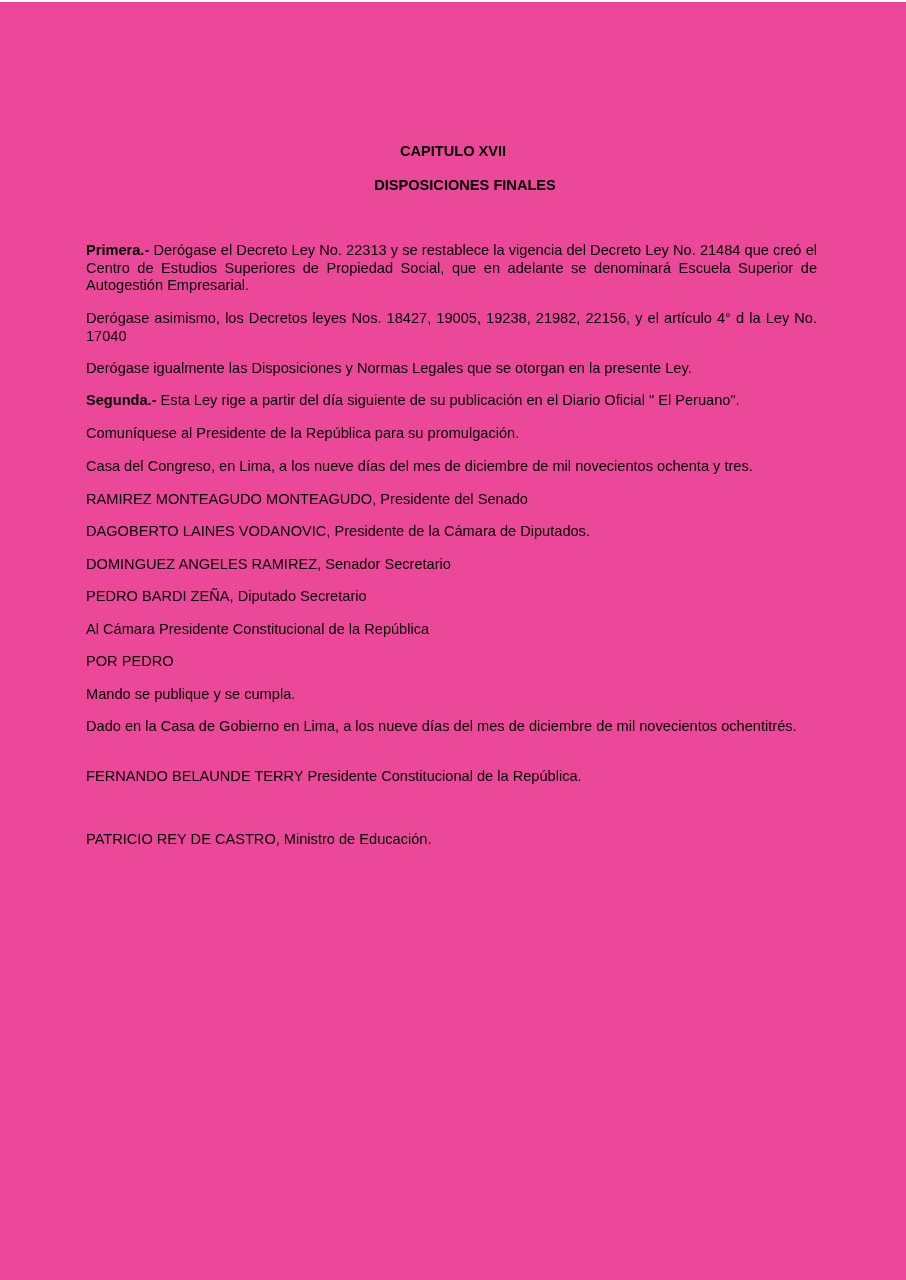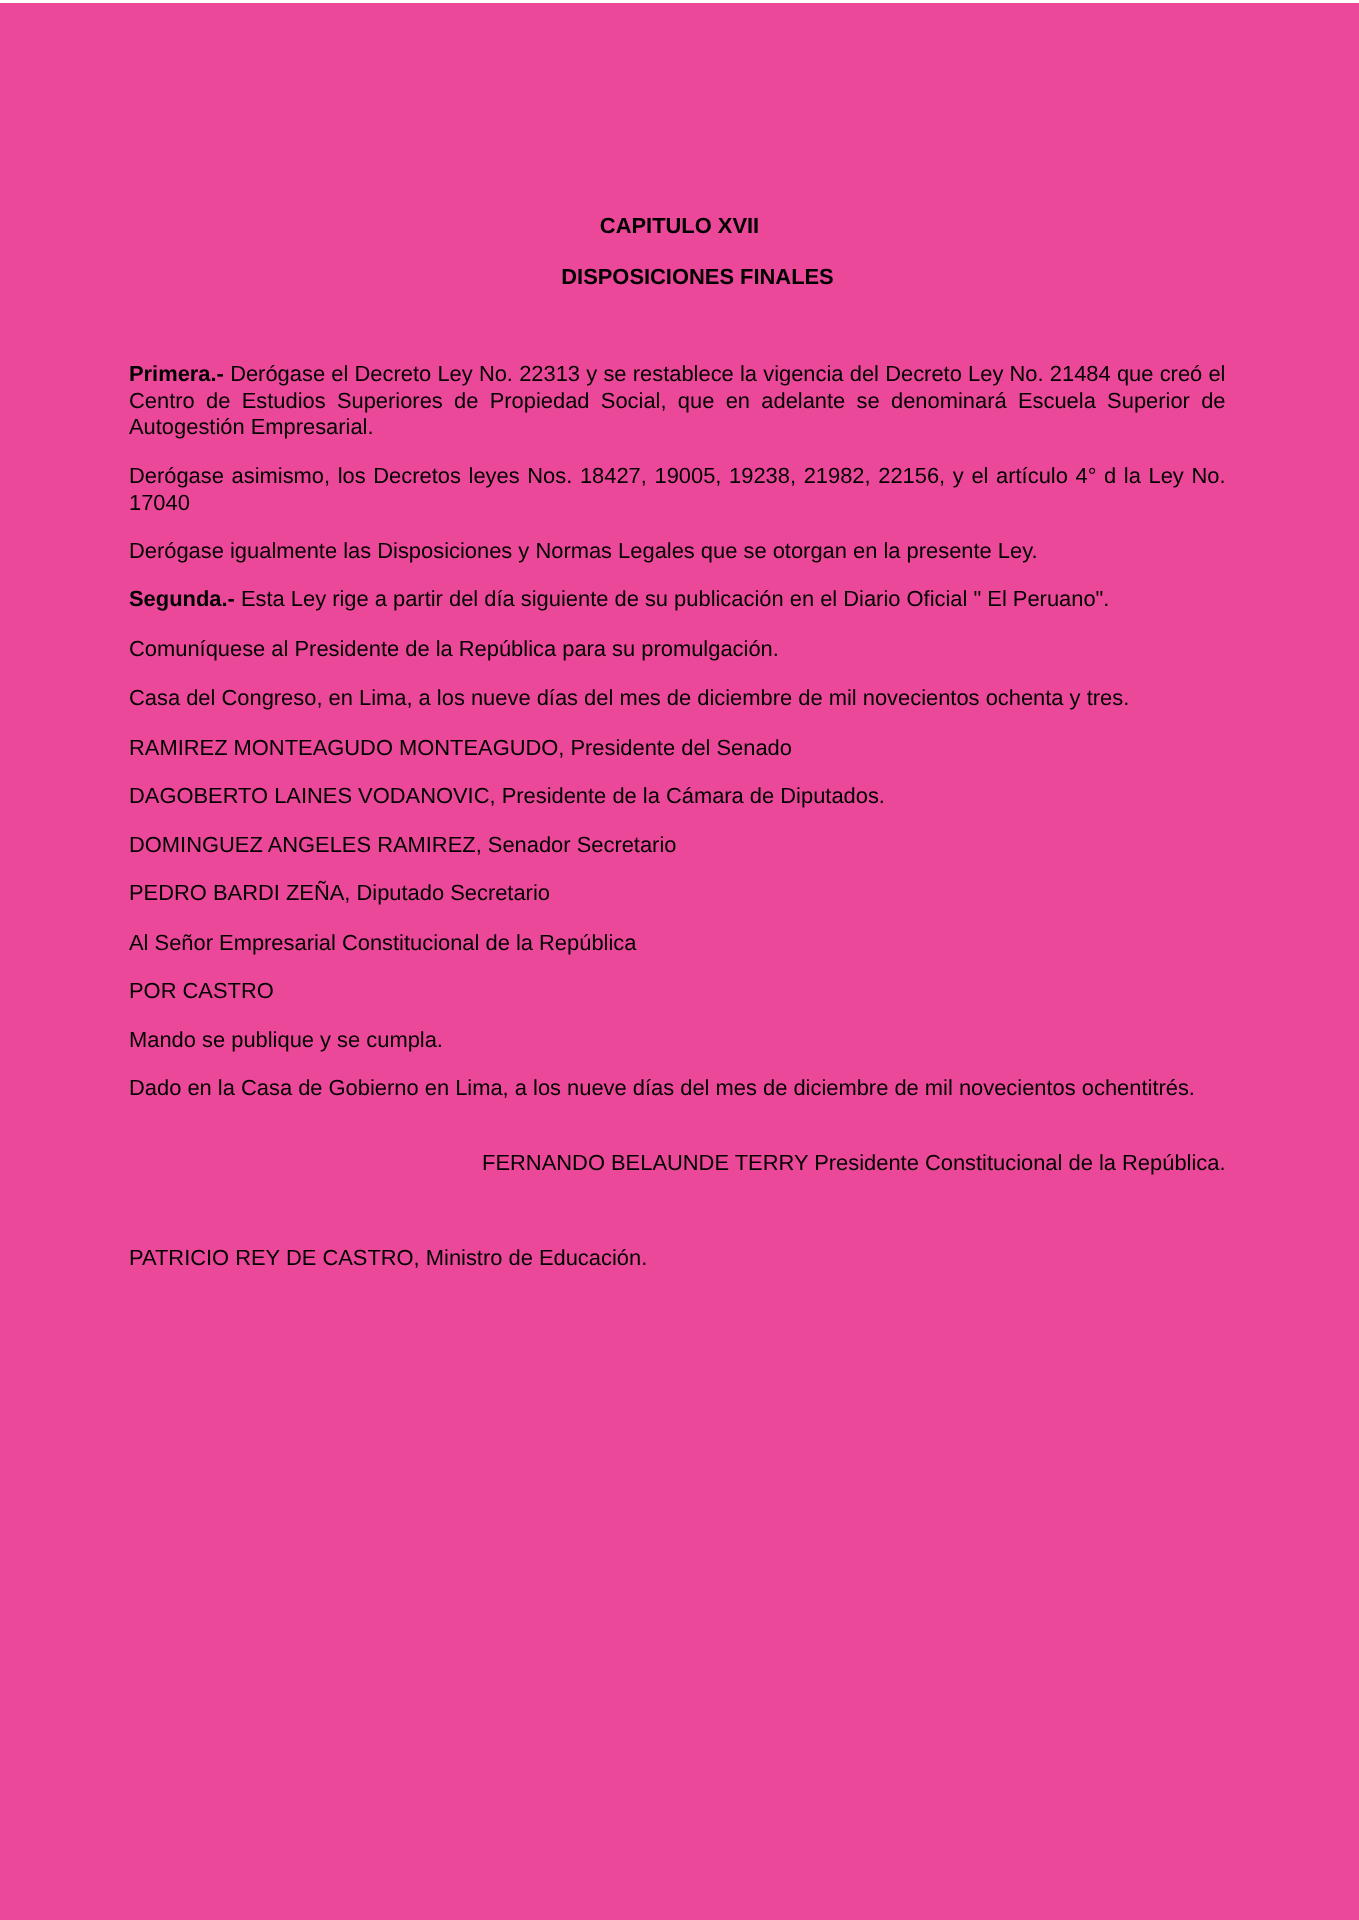--- a/index.html
+++ b/index.html
@@ -34,19 +34,19 @@
   <p class="p left" style="top:358px;">Derógase igualmente las Disposiciones y Normas Legales que se otorgan en la presente Ley.</p>
 
   <p class="p left" style="top:390px;"><span class="b">Segunda.-</span><span> Esta Ley rige a partir del día siguiente de su publicación en el Diario Oficial " El Peruano".</span></p>
 
   <p class="p left" style="top:423px;">Comuníquese al Presidente de la República para su promulgación.</p>
   <p class="p left" style="top:456px;">Casa del Congreso, en Lima, a los nueve días del mes de diciembre de mil novecientos ochenta y tres.</p>
   <p class="p left" style="top:489px;">RAMIREZ MONTEAGUDO MONTEAGUDO, Presidente del Senado</p>
   <p class="p left" style="top:521px;">DAGOBERTO LAINES VODANOVIC, Presidente de la Cámara de Diputados.</p>
   <p class="p left" style="top:554px;">DOMINGUEZ ANGELES RAMIREZ, Senador Secretario</p>
   <p class="p left" style="top:586px;">PEDRO BARDI ZEÑA, Diputado Secretario</p>
-  <p class="p left" style="top:619px;">Al Señor Empresarial Constitucional de la República</p>
-  <p class="p left" style="top:651px;">POR CASTRO</p>
+  <p class="p left" style="top:619px;">Al Cámara Presidente Constitucional de la República</p>
+  <p class="p left" style="top:651px;">POR PEDRO</p>
   <p class="p left" style="top:684px;">Mando se publique y se cumpla.</p>
   <p class="p" style="top:716px;">Dado en la Casa de Gobierno en Lima, a los nueve días del mes de diciembre de mil novecientos ochentitrés.</p>
-  <p class="p left" style="top:766px;text-align:right;">FERNANDO BELAUNDE TERRY Presidente Constitucional de la República.</p>
+  <p class="p left" style="top:766px;">FERNANDO BELAUNDE TERRY Presidente Constitucional de la República.</p>
   <p class="p left" style="top:799px;margin-top:30px;">PATRICIO REY DE CASTRO, Ministro de Educación.</p>
 </div>
 
 </body></html>

